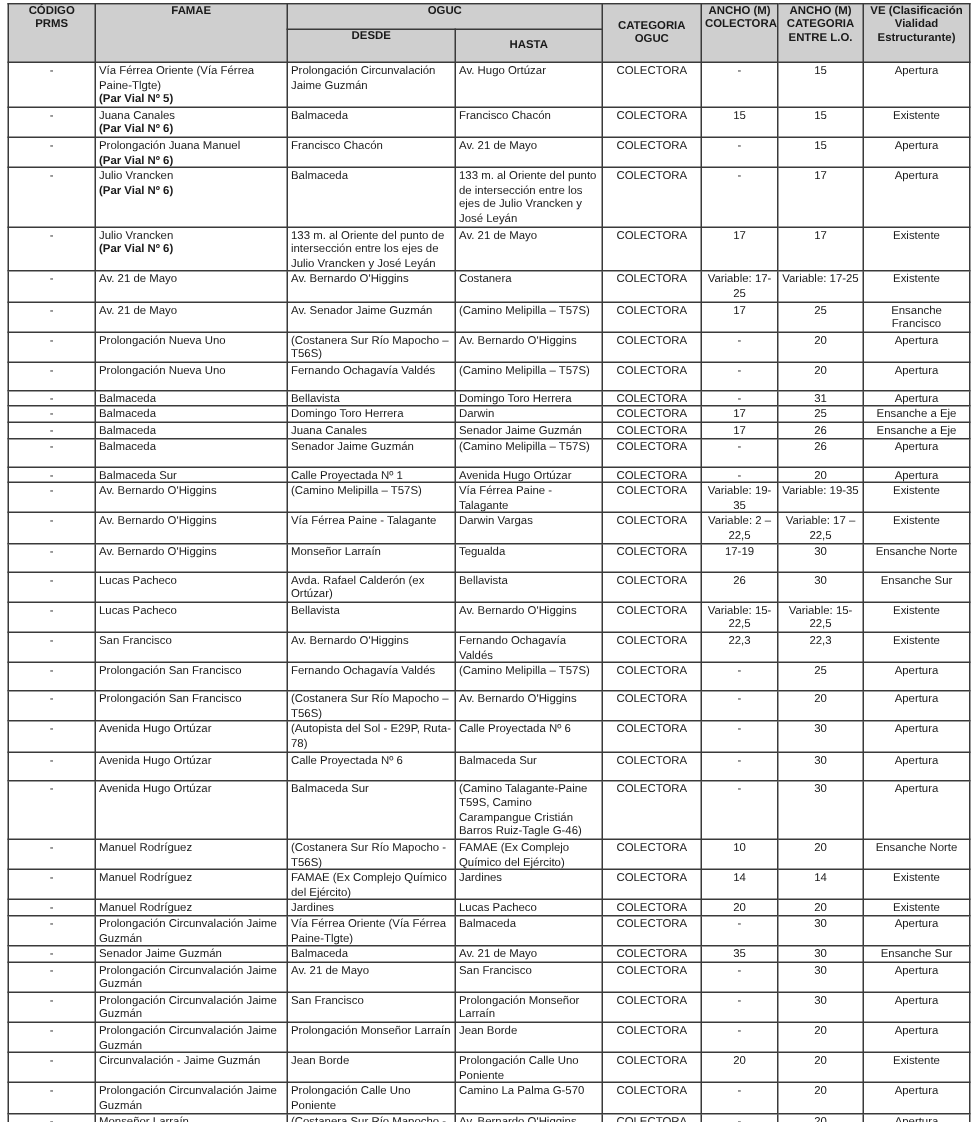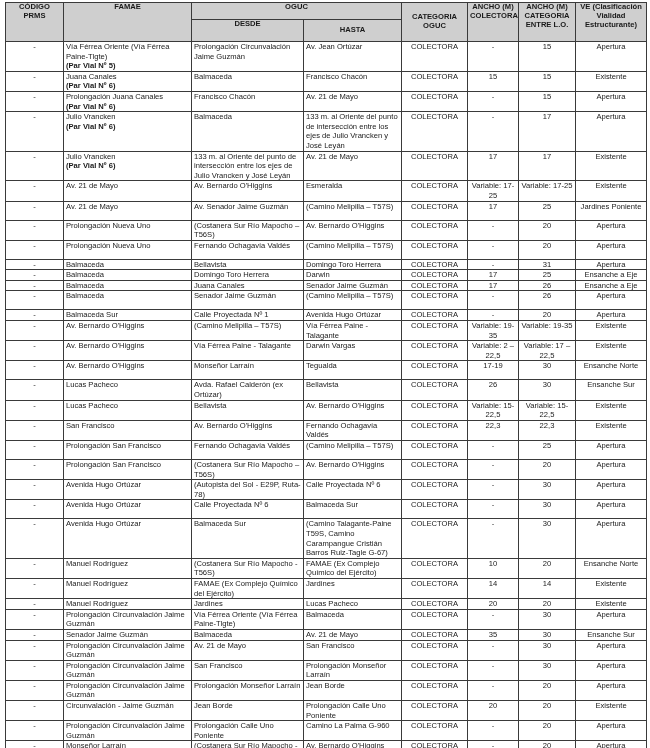--- a/index.html
+++ b/index.html
@@ -39,39 +39,39 @@
     <tr style="height:22px">
       <th>DESDE</th>
       <th style="vertical-align:middle">HASTA</th>
     </tr>
   </thead>
   <tbody id="table-body">
       <tr style="height: 28px;">
         <td class="c"><span>-</span></td>
         <td><span>Vía Férrea Oriente  (Vía Férrea Paine-Tlgte)</span><span class="pv">(Par Vial Nº 5)</span></td>
         <td><span>Prolongación Circunvalación Jaime Guzmán</span></td>
-        <td><span>Av. Jean Ortúzar</span></td>
+        <td><span>Av. Hugo Ortúzar</span></td>
         <td class="c"><span>COLECTORA</span></td>
         <td class="c"><span>-</span></td>
         <td class="c"><span>15</span></td>
         <td class="c"><span>Apertura</span></td>
       </tr>
       <tr style="height: 19px;">
         <td class="c"><span>-</span></td>
         <td><span>Juana Canales</span><span class="pv">(Par Vial Nº 6)</span></td>
         <td><span>Balmaceda</span></td>
         <td><span>Francisco Chacón</span></td>
         <td class="c"><span>COLECTORA</span></td>
         <td class="c"><span>15</span></td>
         <td class="c"><span>15</span></td>
         <td class="c"><span>Existente</span></td>
       </tr>
       <tr style="height: 19px;">
         <td class="c"><span>-</span></td>
-        <td><span>Prolongación Juana Canales</span><span class="pv">(Par Vial Nº 6)</span></td>
+        <td><span>Prolongación Juana Manuel</span><span class="pv">(Par Vial Nº 6)</span></td>
         <td><span>Francisco Chacón</span></td>
         <td><span>Av. 21 de Mayo</span></td>
         <td class="c"><span>COLECTORA</span></td>
         <td class="c"><span>-</span></td>
         <td class="c"><span>15</span></td>
         <td class="c"><span>Apertura</span></td>
       </tr>
       <tr style="height: 39px;">
         <td class="c"><span>-</span></td>
         <td><span>Julio Vrancken</span><span class="pv">(Par Vial Nº 6)</span></td>
@@ -89,35 +89,35 @@
         <td><span>Av. 21 de Mayo</span></td>
         <td class="c"><span>COLECTORA</span></td>
         <td class="c"><span>17</span></td>
         <td class="c"><span>17</span></td>
         <td class="c"><span>Existente</span></td>
       </tr>
       <tr style="height: 19px;">
         <td class="c"><span>-</span></td>
         <td><span>Av. 21 de Mayo</span></td>
         <td><span>Av. Bernardo O'Higgins</span></td>
-        <td><span>Esmeralda</span></td>
+        <td><span>Costanera</span></td>
         <td class="c"><span>COLECTORA</span></td>
         <td class="c"><span>Variable: 17-25</span></td>
         <td class="c"><span>Variable: 17-25</span></td>
         <td class="c"><span>Existente</span></td>
       </tr>
       <tr style="height: 19px;">
         <td class="c"><span>-</span></td>
         <td><span>Av. 21 de Mayo</span></td>
         <td><span>Av. Senador Jaime Guzmán</span></td>
         <td><span>(Camino Melipilla – T57S)</span></td>
         <td class="c"><span>COLECTORA</span></td>
         <td class="c"><span>17</span></td>
         <td class="c"><span>25</span></td>
-        <td class="c"><span>Jardines Poniente</span></td>
+        <td class="c"><span>Ensanche Francisco</span></td>
       </tr>
       <tr style="height: 19px;">
         <td class="c"><span>-</span></td>
         <td><span>Prolongación Nueva Uno</span></td>
         <td><span>(Costanera Sur Río Mapocho – T56S)</span></td>
         <td><span>Av. Bernardo O'Higgins</span></td>
         <td class="c"><span>COLECTORA</span></td>
         <td class="c"><span>-</span></td>
         <td class="c"><span>20</span></td>
         <td class="c"><span>Apertura</span></td>
@@ -279,21 +279,21 @@
         <td><span>Balmaceda Sur</span></td>
         <td class="c"><span>COLECTORA</span></td>
         <td class="c"><span>-</span></td>
         <td class="c"><span>30</span></td>
         <td class="c"><span>Apertura</span></td>
       </tr>
       <tr style="height: 38px;">
         <td class="c"><span>-</span></td>
         <td><span>Avenida Hugo Ortúzar</span></td>
         <td><span>Balmaceda Sur</span></td>
-        <td><span>(Camino Talagante-Paine T59S, Camino Carampangue Cristián Barros Ruiz-Tagle G-67)</span></td>
+        <td><span>(Camino Talagante-Paine T59S, Camino Carampangue Cristián Barros Ruiz-Tagle G-46)</span></td>
         <td class="c"><span>COLECTORA</span></td>
         <td class="c"><span>-</span></td>
         <td class="c"><span>30</span></td>
         <td class="c"><span>Apertura</span></td>
       </tr>
       <tr style="height: 19px;">
         <td class="c"><span>-</span></td>
         <td><span>Manuel Rodríguez</span></td>
         <td><span>(Costanera Sur Río Mapocho - T56S)</span></td>
         <td><span>FAMAE (Ex Complejo Químico del Ejército)</span></td>
@@ -379,21 +379,21 @@
         <td><span>Prolongación Calle Uno Poniente</span></td>
         <td class="c"><span>COLECTORA</span></td>
         <td class="c"><span>20</span></td>
         <td class="c"><span>20</span></td>
         <td class="c"><span>Existente</span></td>
       </tr>
       <tr style="height: 19px;">
         <td class="c"><span>-</span></td>
         <td><span>Prolongación Circunvalación Jaime Guzmán</span></td>
         <td><span>Prolongación Calle Uno Poniente</span></td>
-        <td><span>Camino La Palma G-960</span></td>
+        <td><span>Camino La Palma G-570</span></td>
         <td class="c"><span>COLECTORA</span></td>
         <td class="c"><span>-</span></td>
         <td class="c"><span>20</span></td>
         <td class="c"><span>Apertura</span></td>
       </tr>
       <tr style="height: 19px;">
         <td class="c"><span>-</span></td>
         <td><span>Monseñor Larraín</span></td>
         <td><span>(Costanera Sur Río Mapocho - T56S)</span></td>
         <td><span>Av. Bernardo O'Higgins</span></td>

